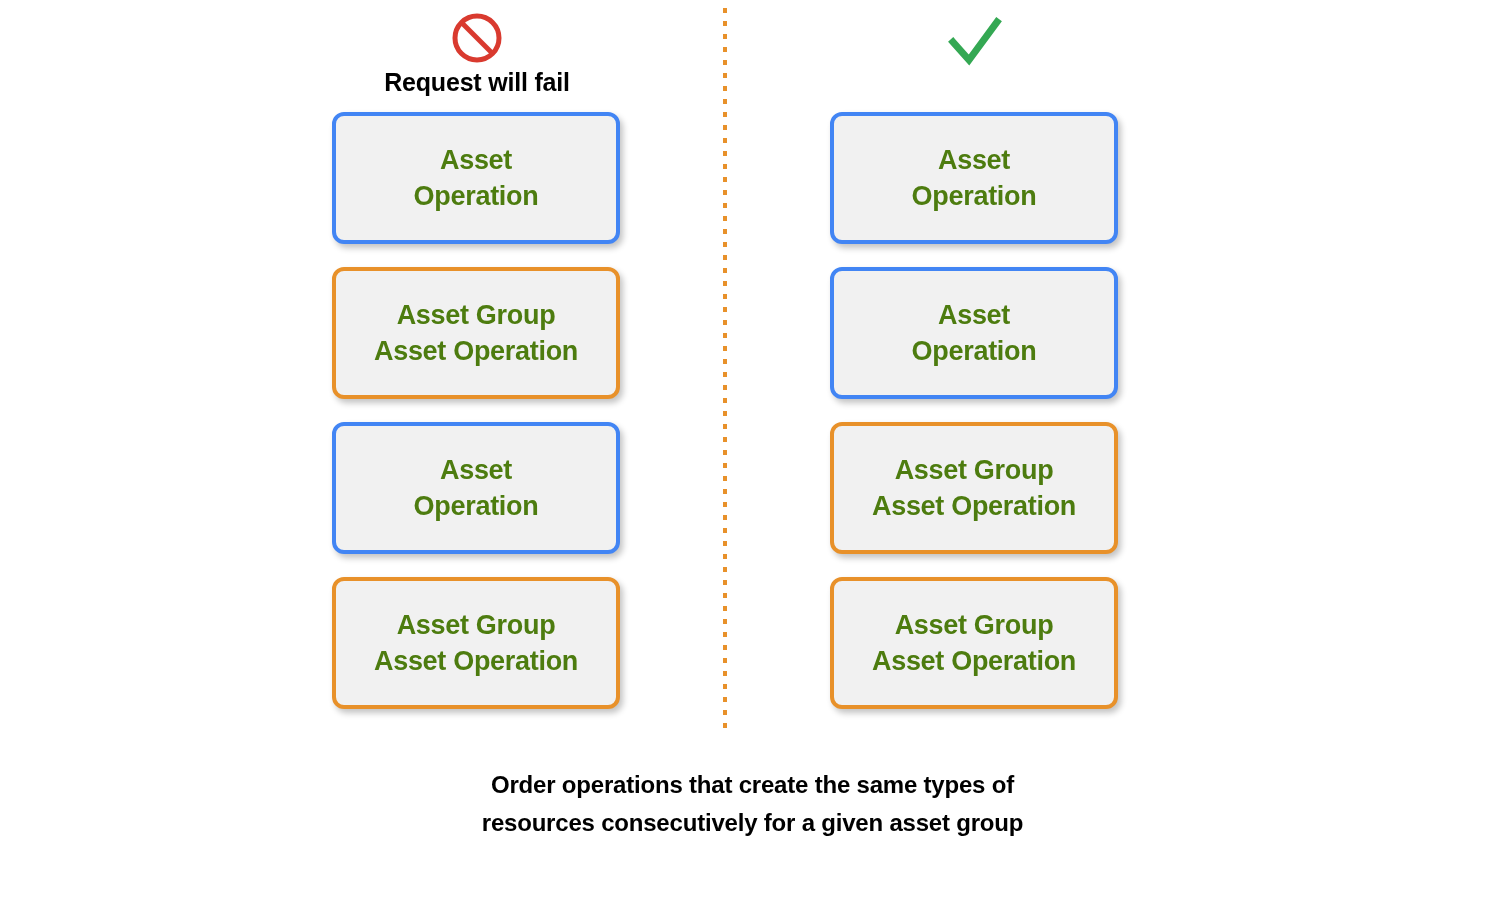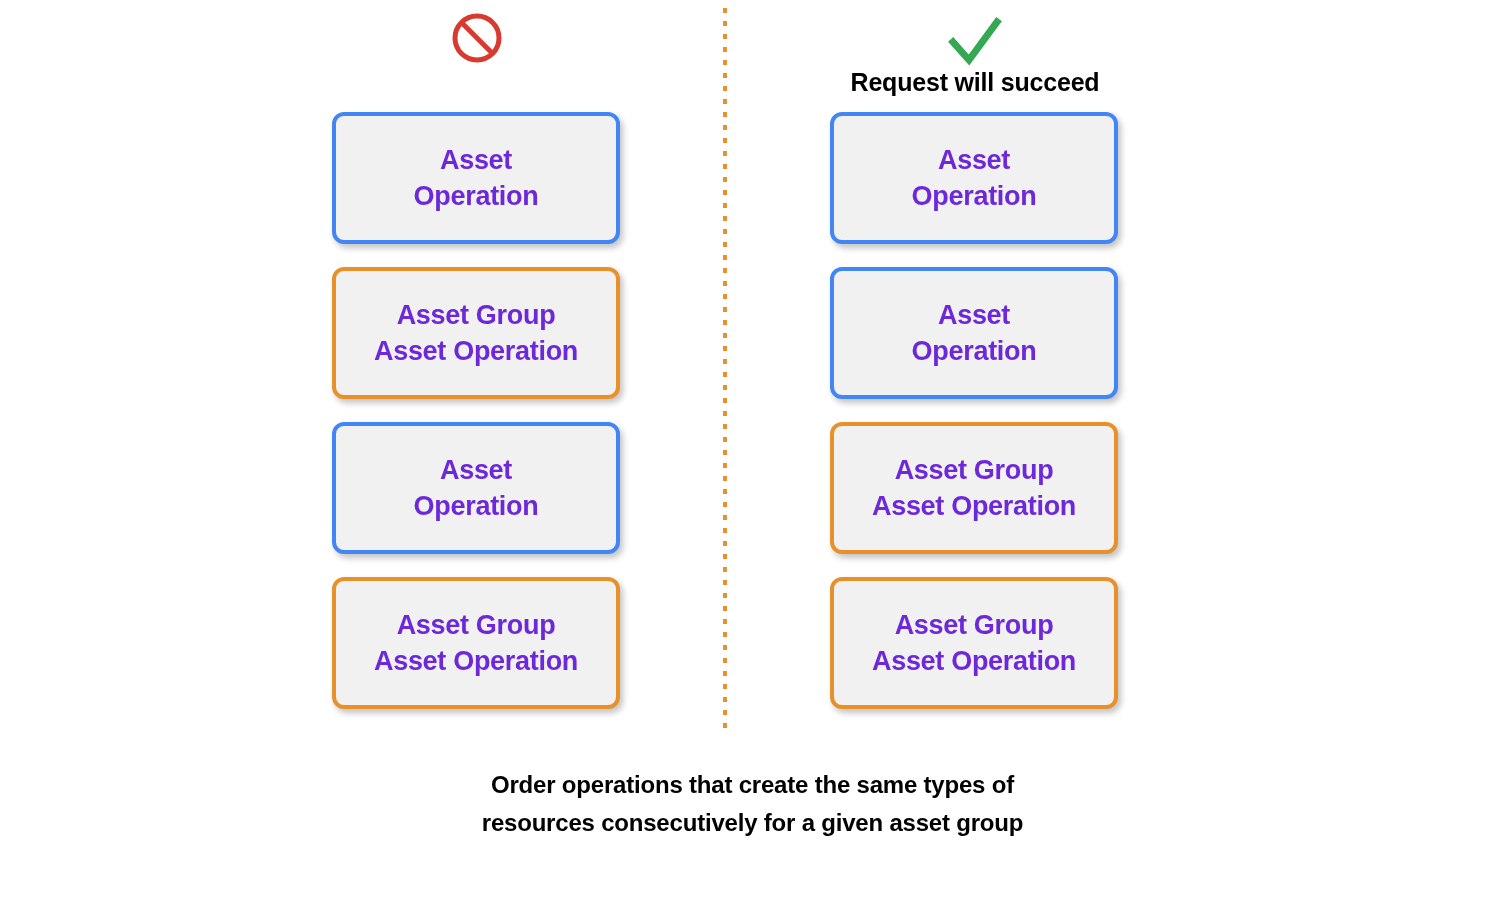--- a/index.html
+++ b/index.html
@@ -97,21 +97,21 @@
     align-items: center;
     justify-content: center;
     text-align: center;
   }
   .op-box.blue   { border-color: #4285f4; }
   .op-box.orange { border-color: #e8912a; }
 
   .op-text {
     font-size: 27px;
     font-weight: bold;
-    color: #6d28d9;
+    color: #4d7c0f;
     line-height: 36px;
     letter-spacing: -0.3px;
     white-space: pre-line;
   }
 
   
   .caption {
     position: absolute;
     left: 0;
     top: 766px;
@@ -134,20 +134,21 @@
 
   <div class="column left">
 
     <div class="col-head">
       <span class="head-icon">
         <svg width="58" height="56" viewBox="0 0 58 56" aria-hidden="true">
           <circle cx="29" cy="28" r="22" fill="none" stroke="#d93a2f" stroke-width="5"></circle>
           <line x1="14" y1="13" x2="44" y2="43" stroke="#d93a2f" stroke-width="5" stroke-linecap="butt"></line>
         </svg>
       </span>
+      <span class="head-label">Request will fail</span>
     </div>
 
     <div class="boxes">
       <div class="op-box blue">
         <span class="op-text">Asset
 Operation</span>
       </div>
       <div class="op-box orange">
         <span class="op-text">Asset Group
 Asset Operation</span>
@@ -164,21 +165,20 @@
   </div>
 
   <div class="column right">
 
     <div class="col-head">
       <span class="head-icon">
         <svg width="62" height="56" viewBox="0 0 62 56" aria-hidden="true">
           <polyline points="9,32 25,50 53,12" fill="none" stroke="#34a853" stroke-width="7" stroke-linecap="square" stroke-linejoin="miter"></polyline>
         </svg>
       </span>
-      <span class="head-label">Request will succeed</span>
     </div>
 
     <div class="boxes">
       <div class="op-box blue">
         <span class="op-text">Asset
 Operation</span>
       </div>
       <div class="op-box blue">
         <span class="op-text">Asset
 Operation</span>

